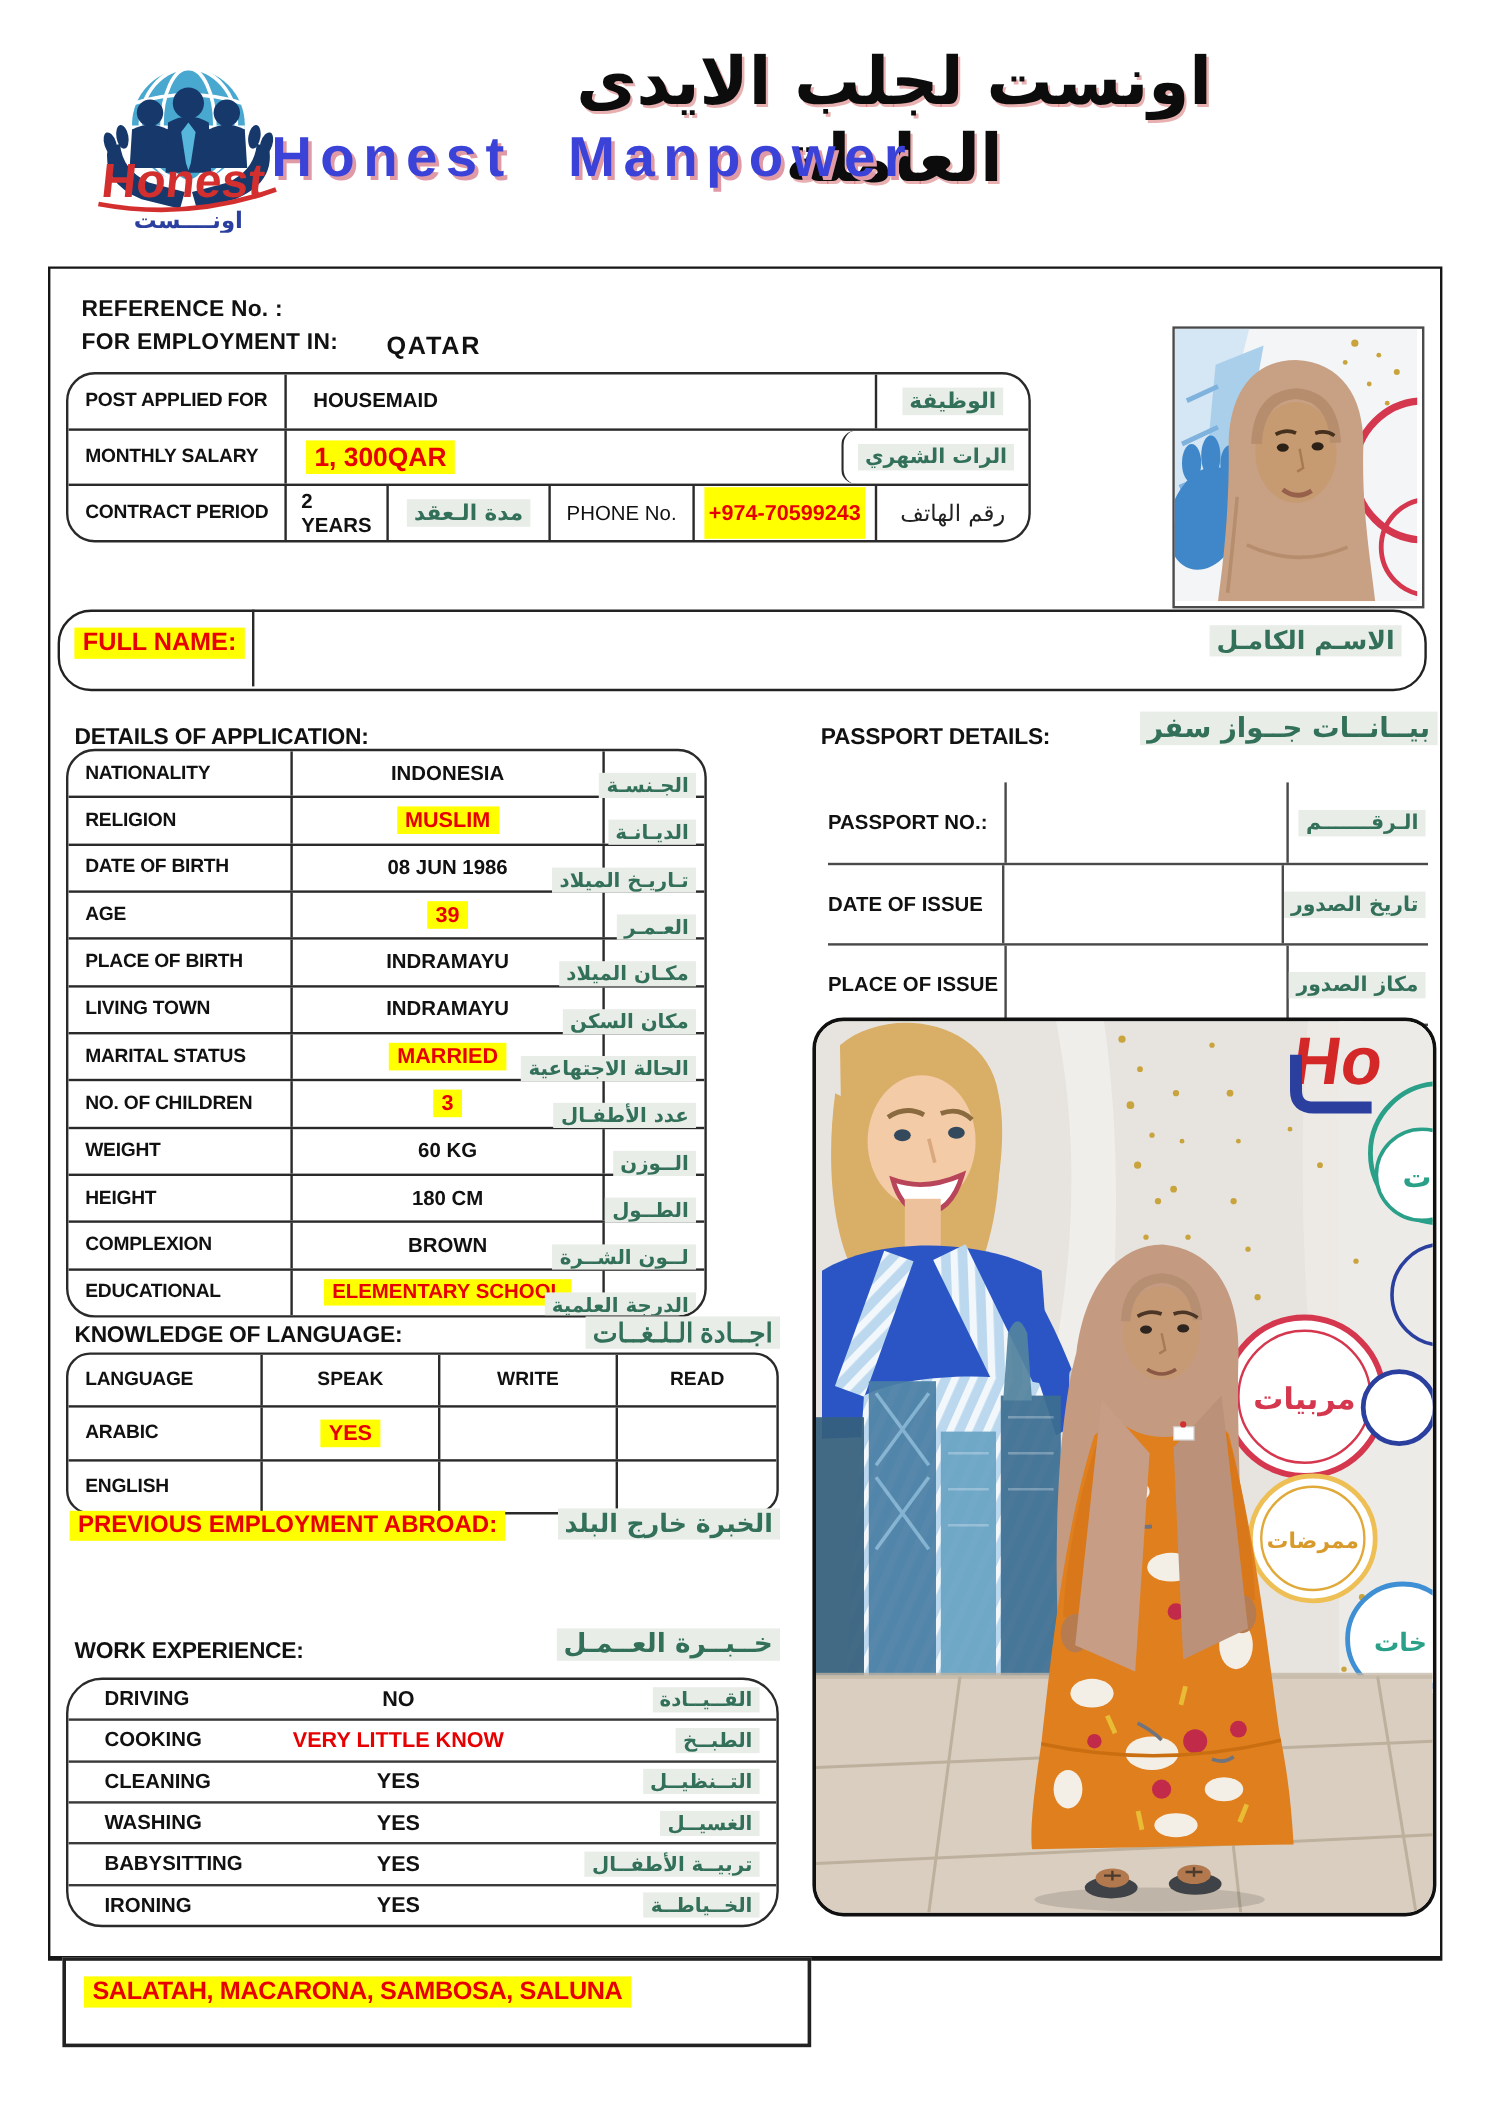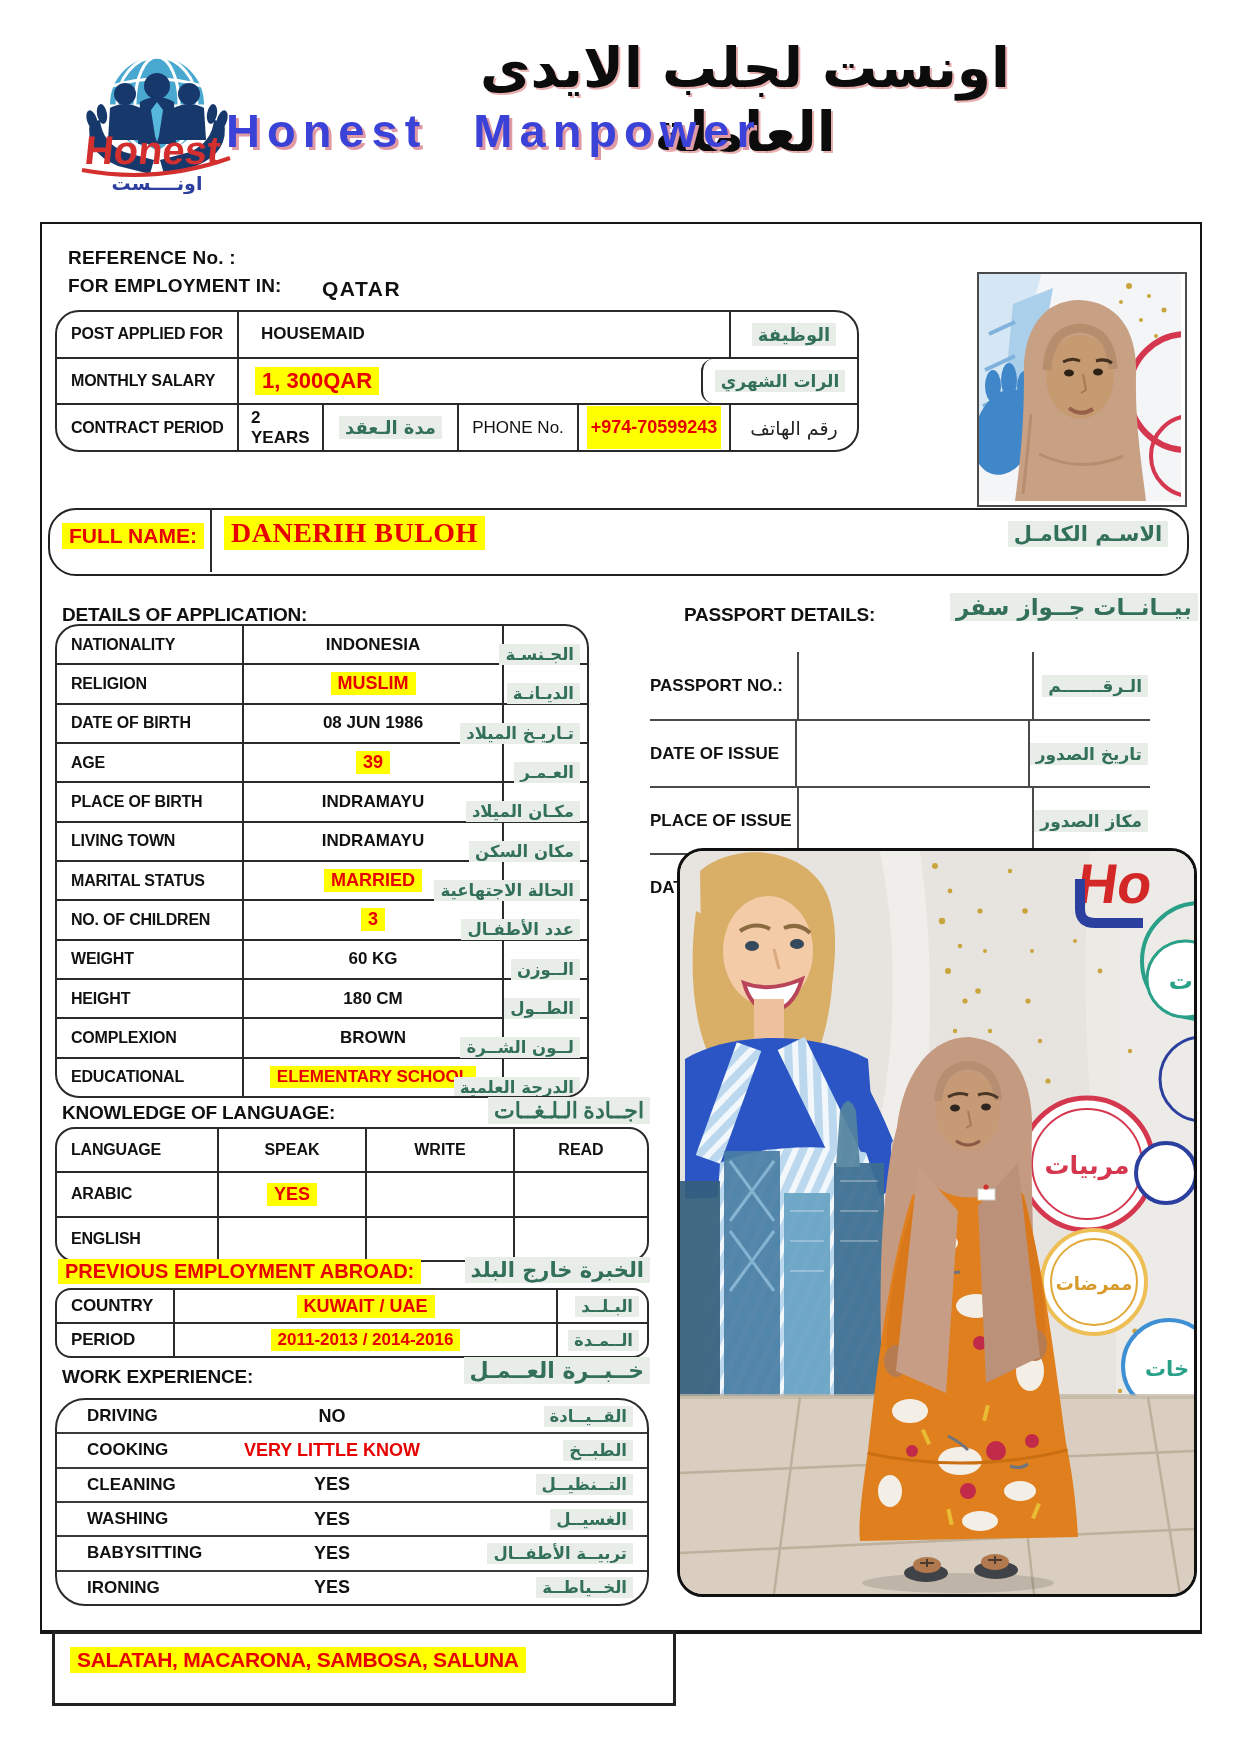--- a/index.html
+++ b/index.html
@@ -181,21 +181,20 @@
         <ellipse cx="119" cy="98" rx="5" ry="3.5" fill="#2c2117"></ellipse>
         <path d="M104,100 l3,16 -5,3" stroke="#a87a50" stroke-width="2" fill="none"></path>
         <path d="M90,134 q12,9 24,1" stroke="#96604a" stroke-width="4" fill="none"></path>
       </g>
     </svg>
   </div>
 
   <div class="abs fullname-box"></div>
   <div class="abs fullname-div"></div>
   <span class="abs fn-label hl">FULL NAME:</span>
-  <span class="abs fn-value hl">DANERIH BULOH</span>
   <span class="abs fn-ar"><span class="ar green archip b">الاسـم الكامـل</span></span>
 
   <div class="abs stitle" style="left:62px;top:604px;">DETAILS OF APPLICATION:</div>
   <div class="abs stitle" style="left:684px;top:604px;">PASSPORT DETAILS:</div>
   <div class="abs" style="left:950px;top:594px;width:240px;text-align:right;">
     <span class="ar green archip b" style="font-size:23px;">بيــانــات جــواز سفر</span>
   </div>
 
   <div class="abs rtable details-table">
     <div class="trow">
@@ -287,21 +286,21 @@
       <div class="cell lab dt-lab">EDUCATIONAL</div>
       <div class="cell vl cen dt-val">
           <span class="hl" style="font-size:17px;">ELEMENTARY SCHOOL</span>
         </div>
       <div class="cell vl dt-ar">
           <span class="ar green archip b">الدرجة العلمية</span>
         </div>
     </div>
   </div>
 
-  <div class="abs passport-area" style="left:650px;top:652px;width:500px;">
+  <div class="abs passport-area" style="left:690px;top:652px;width:500px;">
     <div class="prow">
       <div class="pp-lab">PASSPORT NO.:</div>
       <div class="pp-val"></div>
       <div class="pp-ar">
           <span class="ar green archip b">الـرقـــــــم</span>
         </div>
     </div>
     <div class="prow">
       <div class="pp-lab">DATE OF ISSUE</div>
       <div class="pp-val"></div>
@@ -351,40 +350,20 @@
       <div class="cell vl lt-c3"></div>
       <div class="cell vl lt-c4"></div>
     </div>
   </div>
 
   <span class="abs hl" style="left:58px;top:1259px;font-size:20px;">PREVIOUS EMPLOYMENT ABROAD:</span>
   <div class="abs" style="left:420px;top:1258px;width:230px;text-align:right;">
     <span class="ar green archip b" style="font-size:21px;">الخبرة خارج البلد</span>
   </div>
 
-  <div class="abs rtable country-table">
-    <div class="trow">
-      <div class="cell lab ct-c1" style="font-size:17px;">COUNTRY</div>
-      <div class="cell vl cen ct-c2">
-          <span class="hl" style="font-size:18px;">KUWAIT / UAE</span>
-        </div>
-      <div class="cell vl ct-c3">
-          <span class="ar green archip b">البـلــد</span>
-        </div>
-    </div>
-    <div class="trow sep">
-      <div class="cell lab ct-c1" style="font-size:17px;">PERIOD</div>
-      <div class="cell vl cen ct-c2">
-          <span class="hl" style="font-size:17px;">2011-2013 / 2014-2016</span>
-        </div>
-      <div class="cell vl ct-c3">
-          <span class="ar green archip b">الــمـدة</span>
-        </div>
-    </div>
-  </div>
 
   <div class="abs stitle" style="left:62px;top:1366px;">WORK EXPERIENCE:</div>
   <div class="abs" style="left:430px;top:1358px;width:220px;text-align:right;">
     <span class="ar green archip b" style="font-size:22px;">خــبــرة العــمـل</span>
   </div>
 
   <div class="abs rtable work-table">
     <div class="wt-row">
       <div class="wt-lab">DRIVING</div>
       <div class="wt-val">NO</div>

